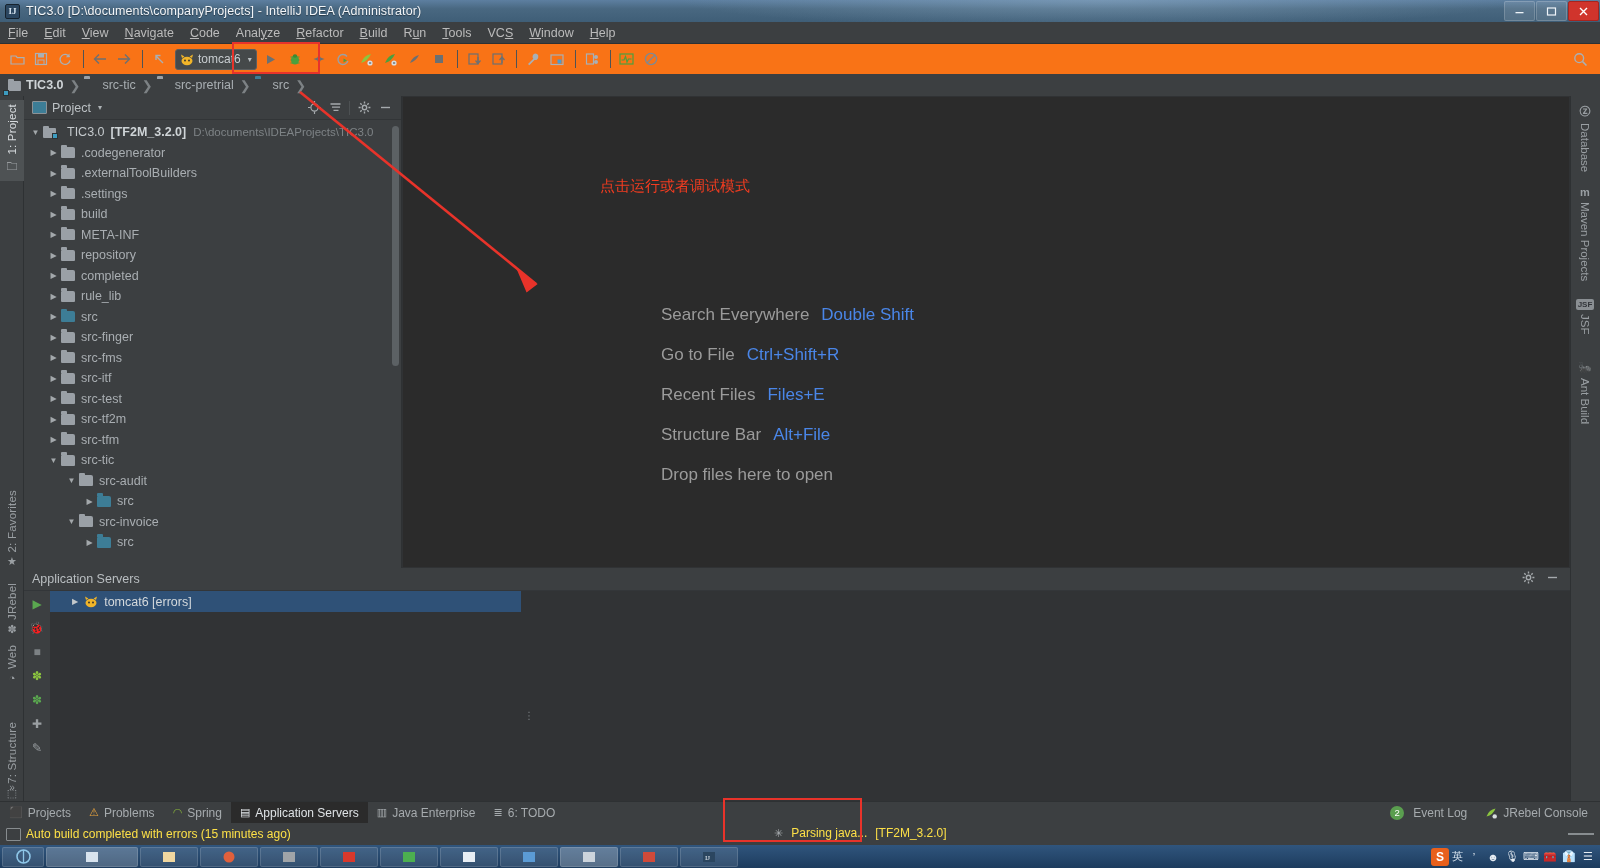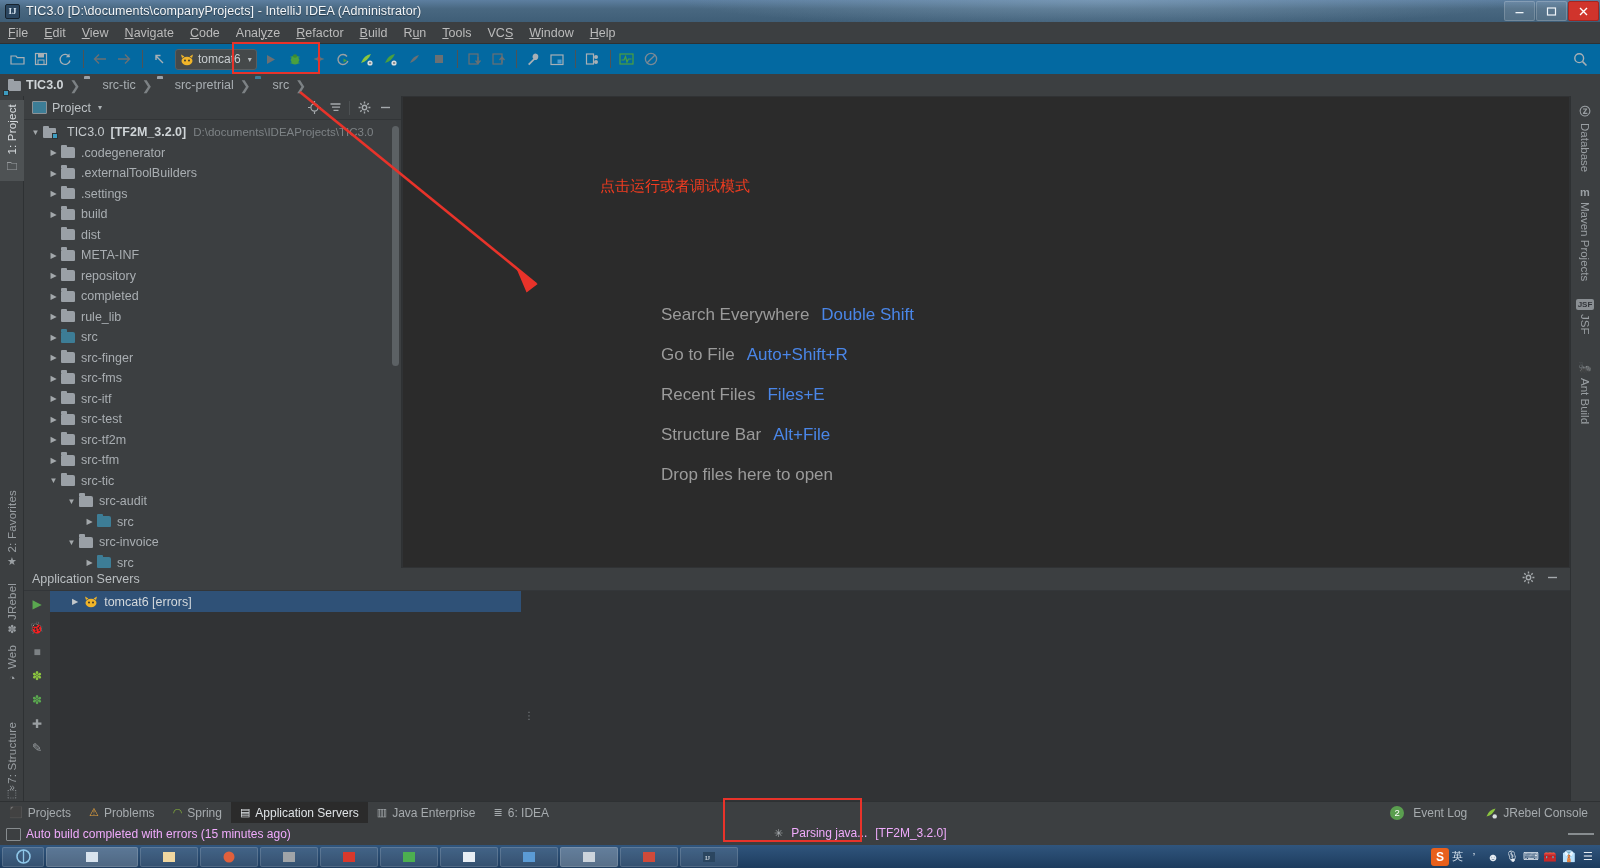--- a/index.html
+++ b/index.html
@@ -55,21 +55,21 @@
     border-bottom: 1px solid #2e3133;
   }
   .menu-item {
     color: #bbbbbb; font-size: 12.5px; padding: 2px 8px; white-space: nowrap;
   }
   .menu-item u { text-decoration: underline; }
 
   
   .toolbar {
     position: absolute; left: 0; top: 44px; width: 1600px; height: 30px;
-    background: #0369a1; display: flex; align-items: center; padding-left: 6px;
+    background: #f97316; display: flex; align-items: center; padding-left: 6px;
   }
   .tbar-ico {
     width: 22px; height: 22px; margin-right: 2px;
     display: flex; align-items: center; justify-content: center;
     color: #a9b0b5; font-size: 13px; position: relative;
   }
   .tbar-ico.dim { color: #6b7073; }
   .tbar-sep {
     width: 1px; height: 18px; background: #4f5355; margin: 0 5px;
   }
@@ -263,21 +263,21 @@
     display: inline-flex; align-items: center; justify-content: center;
     width: 14px; height: 14px; border-radius: 50%;
     background: #5a9e4f; color: #ffffff; font-size: 9.5px; margin-right: 4px;
   }
 
   
   .statusbar {
     position: absolute; left: 0; top: 823px; width: 1600px; height: 22px;
     background: #3c3f41; display: flex; align-items: center; padding-left: 6px;
   }
-  .sb-text { color: #f0abfc; font-size: 12px; }
+  .sb-text { color: #fde047; font-size: 12px; }
   .sb-ico { width: 15px; height: 13px; margin-right: 5px; border: 1px solid #878c8f; border-radius: 1px;}
   .sb-center {
     position: absolute; left: 774px; top: 3px; display: flex; align-items: center; gap: 8px;
   }
   .sb-spin { color: #a8adb0; font-size: 11px; }
   .sb-right {
     position: absolute; right: 6px; top: 0; height: 22px;
     display: flex; align-items: center; gap: 6px;
   }
   .sb-dash { width: 26px; height: 2px; background: #888d90; }
@@ -626,27 +626,20 @@
           <span class="tlabel">.settings</span>
         </div>
         <div class="tnode" style="padding-left: 22px;">
           <span class="tarrow">▶</span>
           <span class="ticon">
             <span class="folder"></span>
           </span>
           <span class="tlabel">build</span>
         </div>
         <div class="tnode" style="padding-left: 22px;">
-          <span class="tarrow empty"></span>
-          <span class="ticon">
-            <span class="folder"></span>
-          </span>
-          <span class="tlabel">dist</span>
-        </div>
-        <div class="tnode" style="padding-left: 22px;">
           <span class="tarrow">▶</span>
           <span class="ticon">
             <span class="folder"></span>
           </span>
           <span class="tlabel">META-INF</span>
         </div>
         <div class="tnode" style="padding-left: 22px;">
           <span class="tarrow">▶</span>
           <span class="ticon">
             <span class="folder"></span>
@@ -757,21 +750,21 @@
 
   <div class="editor">
     <div class="annot-text">点击运行或者调试模式</div>
     <div class="welcome" id="welcome">
         <div class="wrow">
           <span class="wname">Search Everywhere</span>
           <span class="wkey">Double Shift</span>
         </div>
         <div class="wrow">
           <span class="wname">Go to File</span>
-          <span class="wkey">Auto+Shift+R</span>
+          <span class="wkey">Ctrl+Shift+R</span>
         </div>
         <div class="wrow">
           <span class="wname">Recent Files</span>
           <span class="wkey">Files+E</span>
         </div>
         <div class="wrow">
           <span class="wname">Structure Bar</span>
           <span class="wkey">Alt+File</span>
         </div>
         <div class="wrow">
@@ -862,21 +855,21 @@
         <div class="btab active">
           <span class="bico">▤</span>
           <span>Application Servers</span>
         </div>
         <div class="btab">
           <span class="bico">▥</span>
           <span>Java Enterprise</span>
         </div>
         <div class="btab">
           <span class="bico">≣</span>
-          <span>6: IDEA</span>
+          <span>6: TODO</span>
         </div>
       </div>
     <div class="bottombar-right">
       <div class="btab" style="padding:0 4px">
         <span class="bb-badge">2</span>
         <span>Event Log</span>
       </div>
       <div class="btab" style="padding:0 4px">
         <span class="bico">
           <svg width="13" height="12" viewBox="0 0 13 12">

